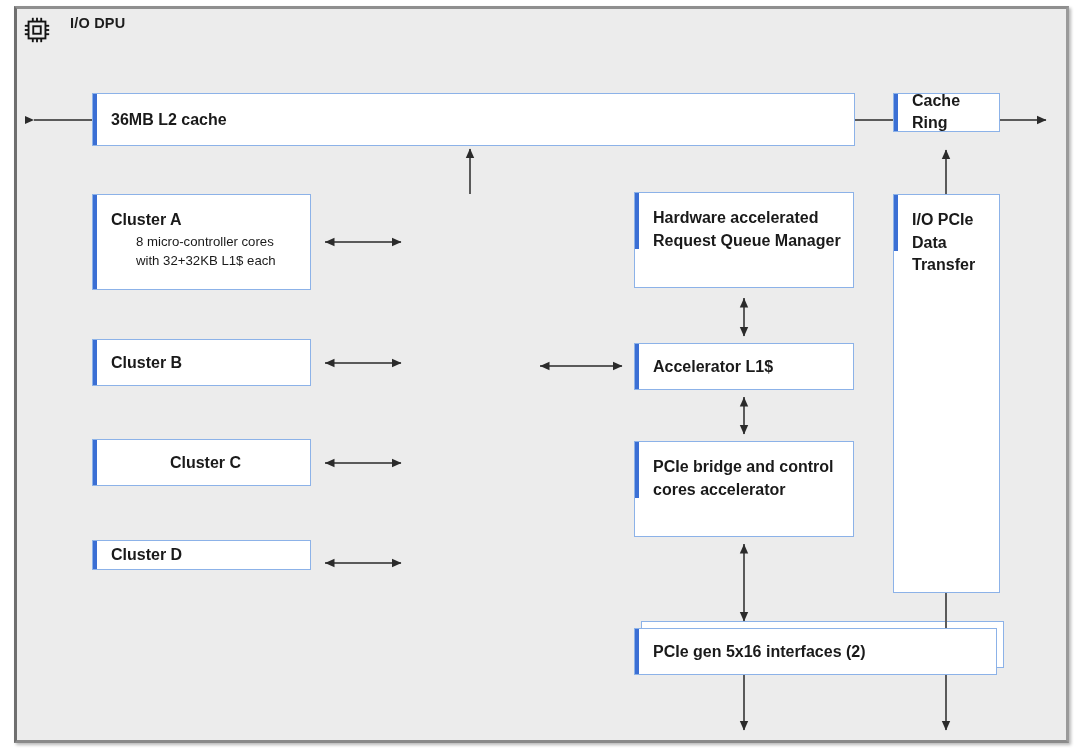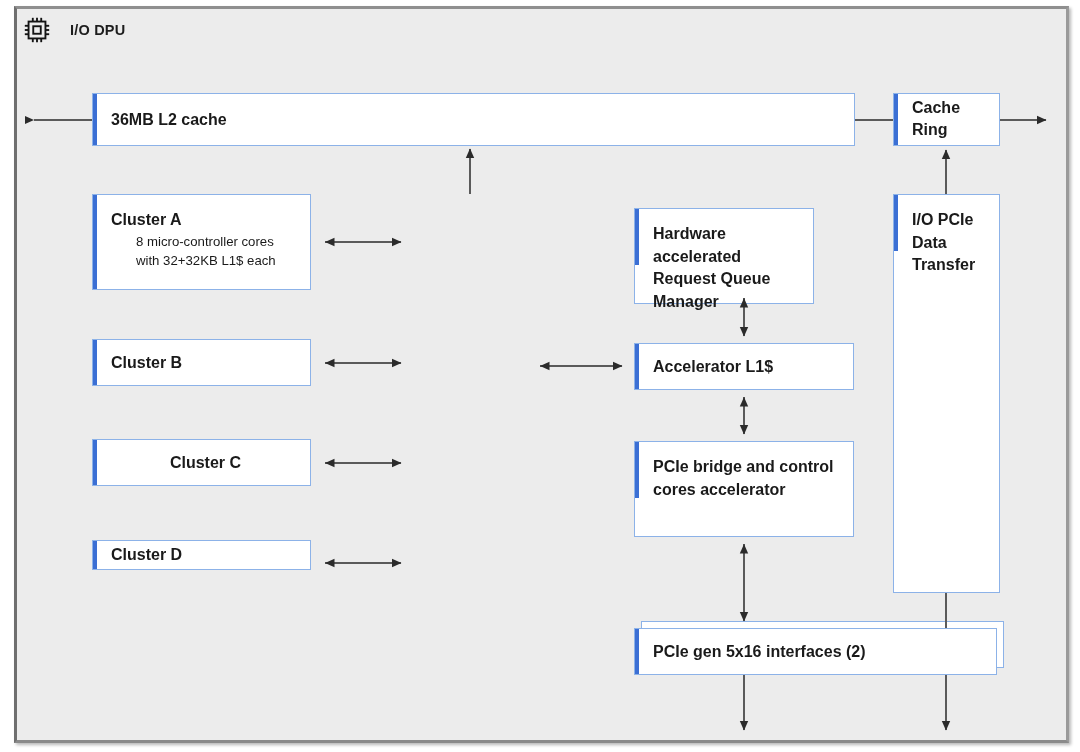--- a/index.html
+++ b/index.html
@@ -33,21 +33,20 @@
     border-right-color: #9a9a9a;
     box-shadow: 2px 2px 3px rgba(0,0,0,0.28);
   }
 
   
   .title-row {
     position: absolute;
     left: 22px;
     top: 15px;
     display: flex;
-    align-items: center;
     gap: 18px;
     z-index: 6;
   }
   .chip-icon { width: 30px; height: 30px; display: block; }
   .title-text {
     font-size: 14.5px;
     font-weight: bold;
     color: #1d1d1d;
     letter-spacing: 0.2px;
     white-space: nowrap;
@@ -138,21 +137,21 @@
         <line x1="25" y1="20.5" x2="29" y2="20.5"></line>
       </g>
     </svg>
     <div class="title-text">I/O DPU</div>
   </div>
 
   <div class="node accent-full" style="left:92px; top:93px; width:763px; height:53px;">
     <div class="label bold mid">36MB L2 cache</div>
   </div>
 
-  <div class="node accent-full" style="left:893px; top:93px; width:107px; height:53px;padding-left:7px;">
+  <div class="node accent-full" style="left:893px; top:93px; width:107px; height:39px;padding-left:7px;">
     <div class="label bold mid">Cache Ring</div>
   </div>
 
   <div class="node accent-full" style="left:92px; top:194px; width:219px; height:96px;">
     <div class="label bold top" style="top:14px;">Cluster A</div>
     <div class="sublabel" style="top:38px;margin-left:25px;">8 micro-controller cores
 with 32+32KB L1$ each</div>
   </div>
 
   <div class="node accent-full" style="left:92px; top:339px; width:219px; height:47px;">
@@ -161,21 +160,21 @@
 
   <div class="node accent-full" style="left:92px; top:439px; width:219px; height:47px;text-align:center;">
     <div class="label bold mid">Cluster C</div>
   </div>
 
   <div class="node accent-full" style="left:92px; top:540px; width:219px; height:30px;">
     <div class="label bold mid">Cluster D</div>
   </div>
 
 
-  <div class="node accent-short" style="left:634px; top:208px; width:180px; height:96px;">
+  <div class="node accent-short" style="left:634px; top:192px; width:220px; height:96px;">
     <div class="label bold top">Hardware accelerated
 Request Queue Manager</div>
   </div>
 
   <div class="node accent-full" style="left:634px; top:343px; width:220px; height:47px;">
     <div class="label bold mid">Accelerator L1$</div>
   </div>
 
   <div class="node accent-short" style="left:634px; top:441px; width:220px; height:96px;">
     <div class="label bold top">PCIe bridge and control

